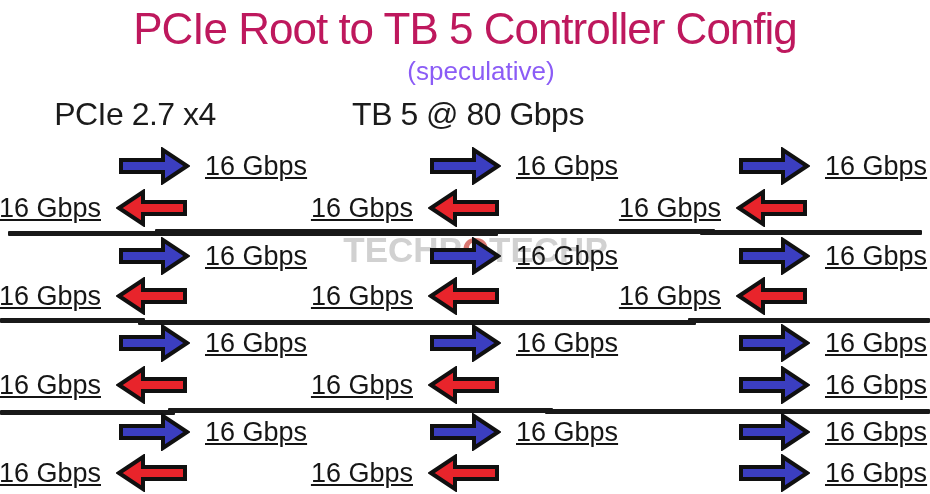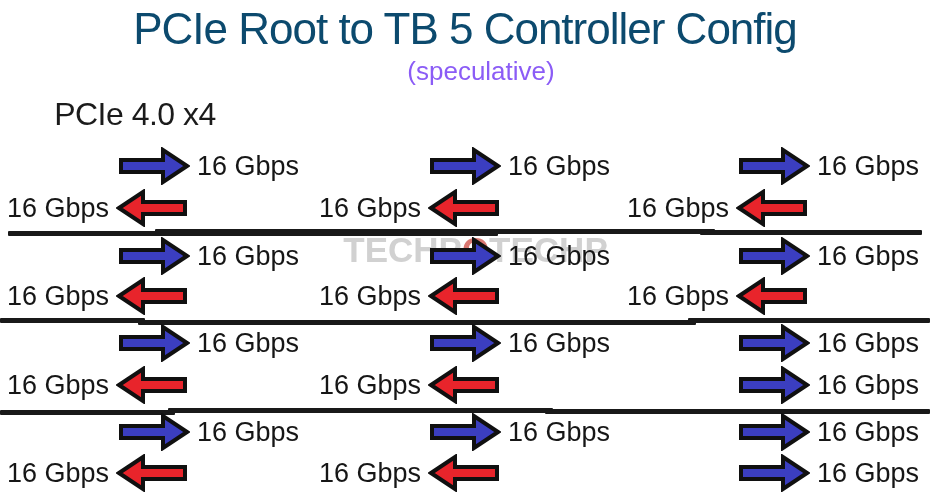--- a/index.html
+++ b/index.html
@@ -2,36 +2,36 @@
 <html><head>
 <meta charset="utf-8">
 <style>
   html,body{margin:0;padding:0;background:#fff;}
   #stage{
     position:relative;width:930px;height:494px;background:#ffffff;overflow:hidden;
     font-family:"Liberation Sans",sans-serif;color:#141414;
   }
   .title{
     position:absolute;top:4px;left:0;width:930px;text-align:center;
-    font-size:44px;font-weight:400;letter-spacing:-1px;color:#0c4a6e;
+    font-size:44px;font-weight:400;letter-spacing:-1px;color:#be185d;
   }
   .subtitle{
     position:absolute;top:56px;left:0;width:930px;text-align:center;
     font-size:26px;font-weight:400;color:#8b5cf6;margin-left:16px;
   }
   .col-header{
     position:absolute;top:96px;text-align:center;font-size:32px;font-weight:400;
     letter-spacing:-0.5px;color:#1b1b1b;
   }
   .ch1{left:20px;width:230px;}
   .ch2{left:343px;width:250px;}
   .ch3{left:645px;width:240px;}
 
   .lane{
-    position:absolute;height:40px;display:flex;align-items:center;gap:7px;z-index:3;
+    position:absolute;height:40px;display:flex;align-items:center;gap:15px;z-index:3;text-decoration:underline;
   }
   .c1r{left:118px;}
   .c1l{left:15px;width:173px;justify-content:flex-end;}
   .c2r{left:429px;}
   .c2l{left:330px;width:170px;justify-content:flex-end;}
   .c3r{left:738px;}
   .c3l{left:640px;width:168px;justify-content:flex-end;}
   .y1{top:146px;} .y2{top:188px;} .y3{top:236px;} .y4{top:276px;}
   .y5{top:323px;} .y6{top:365px;} .y7{top:412px;} .y8{top:453px;}
 
@@ -51,21 +51,22 @@
   .wm-o{color:#d2574e;}
 </style>
 </head>
 <body>
 
 <div id="stage">
 
   <div class="title">PCIe Root to TB 5 Controller Config</div>
   <div class="subtitle">(speculative)</div>
 
-  <div class="col-header ch1">PCIe 4.0 x4</div>
+  <div class="col-header ch1">PCIe 2.7 x4</div>
+  <div class="col-header ch2">TB 5 @ 80 Gbps</div>
 
   <div class="watermark"><span>TECHP</span><span class="wm-o">O</span><span>TECHP</span></div>
 
   <div class="divider" style="top:231px;left:8px;width:490px;"></div>
   <div class="divider" style="top:229px;left:155px;width:560px;"></div>
   <div class="divider" style="top:230px;left:700px;width:222px;"></div>
 
   <div class="divider" style="top:318px;left:0px;width:145px;"></div>
   <div class="divider" style="top:320px;left:138px;width:558px;"></div>
   <div class="divider" style="top:318px;left:688px;width:242px;"></div>

